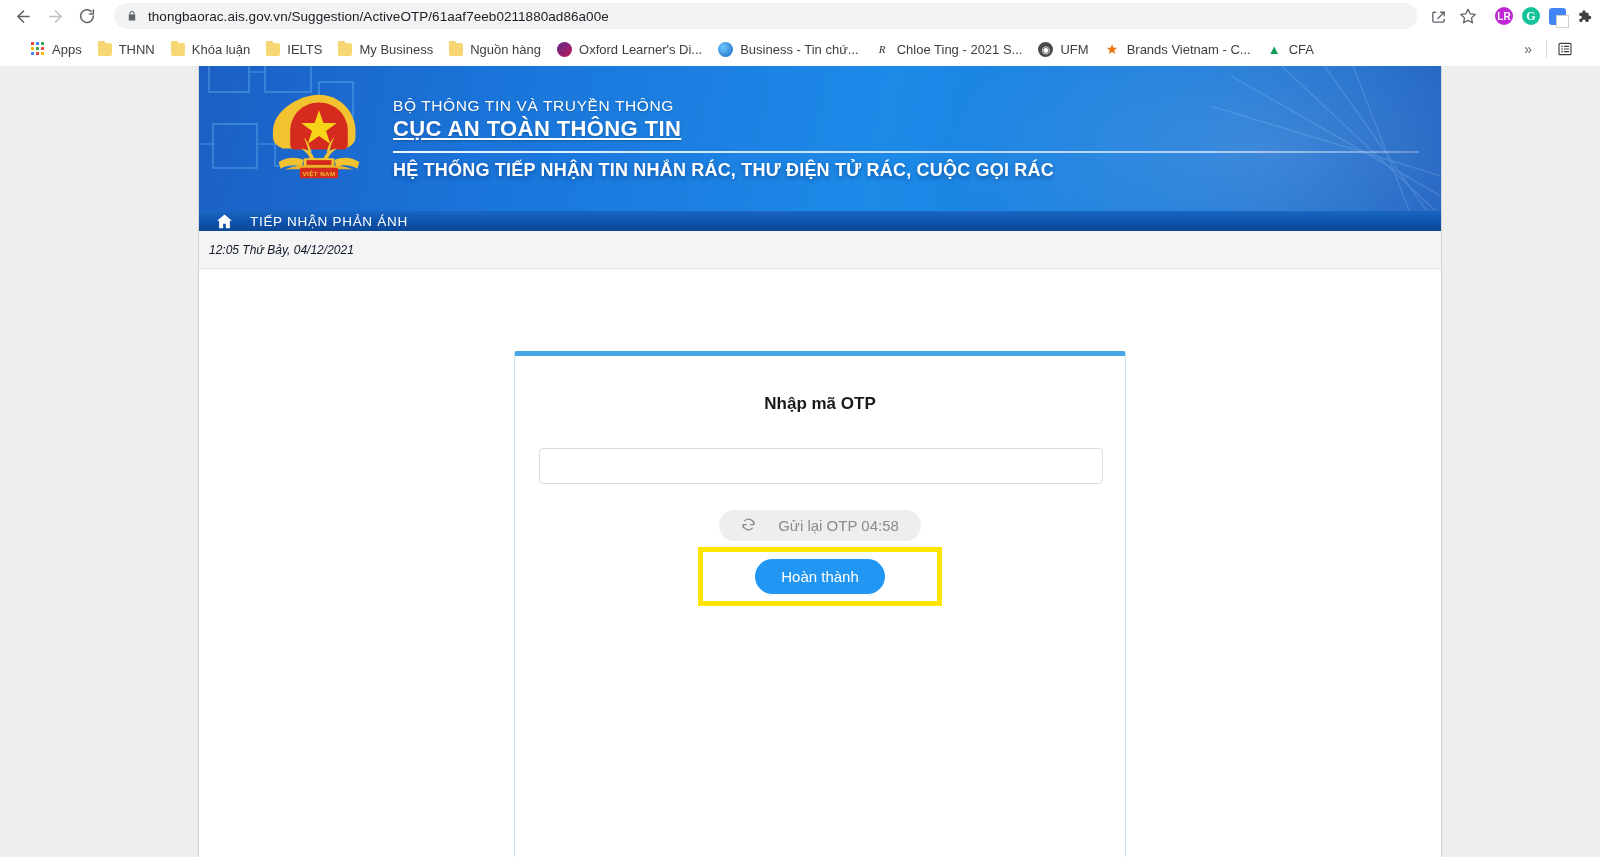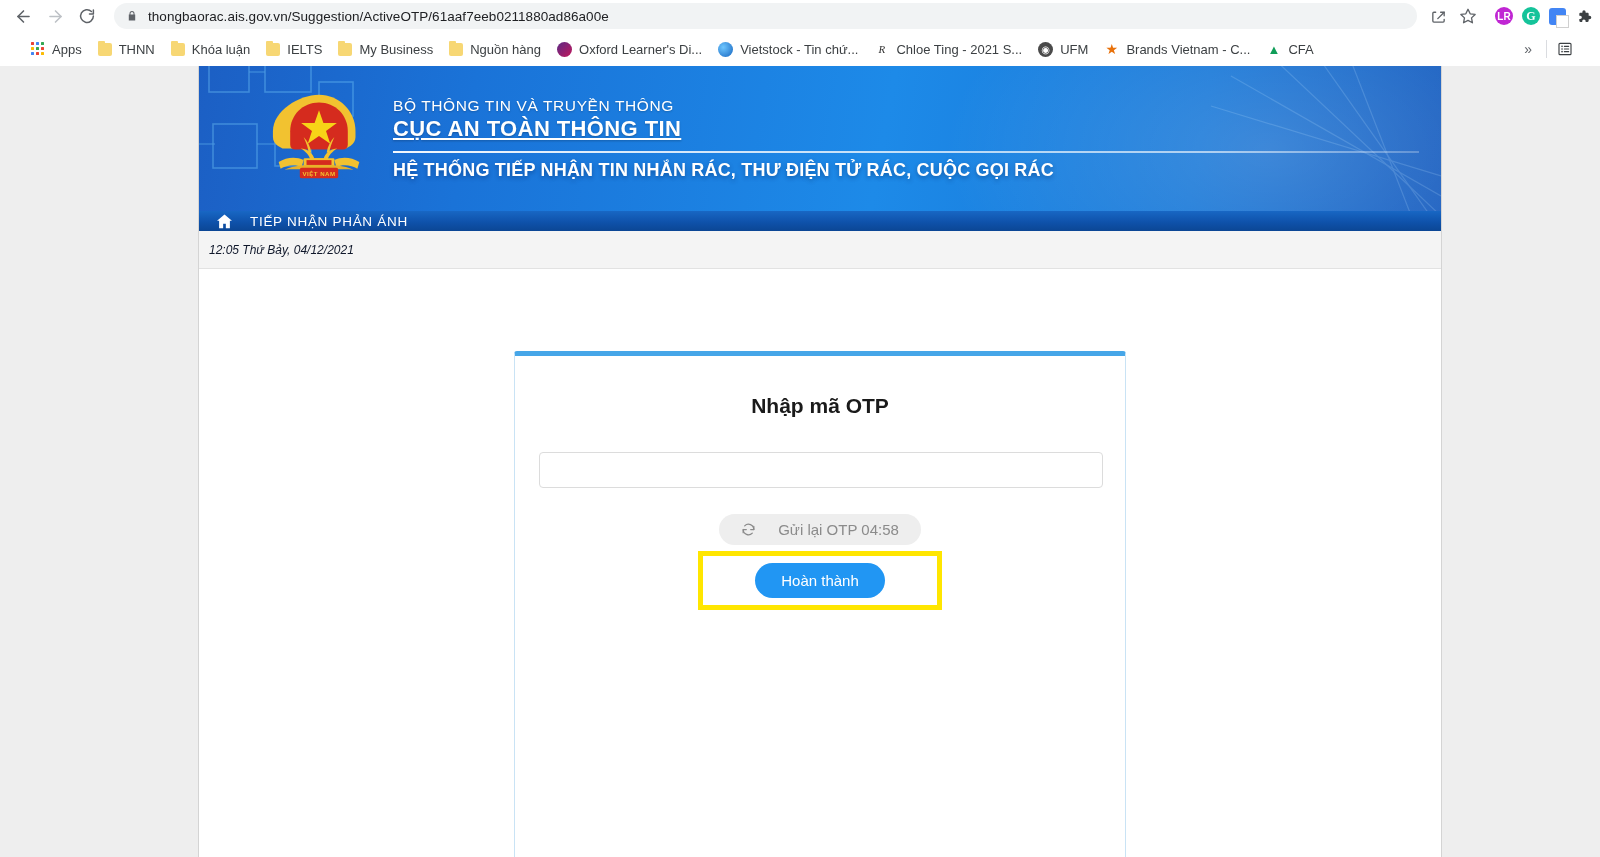--- a/index.html
+++ b/index.html
@@ -250,42 +250,42 @@
   .otp-card {
     width: 612px;
     background: #ffffff;
     border: 1px solid #c9e3f5;
     border-top: 5px solid #46a6e8;
     border-radius: 3px;
     padding: 38px 24px 44px 24px;
     text-align: center;
   }
   .otp-title {
-    font-size: 21px;
+    font-size: 17px;
     font-weight: bold;
     color: #1a1a1a;
     margin-bottom: 34px;
   }
   .otp-input {
     display: block;
     width: 564px;
     height: 36px;
     margin: 0 auto 26px auto;
     border: 1px solid #dcdcdc;
     border-radius: 4px;
     background: #ffffff;
     padding: 0 12px;
     font-size: 14px;
     font-family: "Liberation Sans", sans-serif;
     color: #333;
     outline: none;
   }
   .resend-btn {
     display: inline-flex;
-    align-items: center;
+    align-items: flex-start;
     gap: 22px;
     background: #eeeeee;
     color: #8b8b8b;
     border: none;
     border-radius: 16px;
     padding: 7px 22px;
     font-size: 15px;
     font-family: "Liberation Sans", sans-serif;
     cursor: default;
   }
@@ -404,21 +404,21 @@
     <div class="bm">
       <span class="folder"></span>
       <span class="bm-label">Nguồn hàng</span>
     </div>
     <div class="bm">
       <span class="fav fav-oxford"></span>
       <span class="bm-label">Oxford Learner's Di...</span>
     </div>
     <div class="bm">
       <span class="fav fav-vietstock"></span>
-      <span class="bm-label">Vietstock - Tin chứ...</span>
+      <span class="bm-label">Business - Tin chứ...</span>
     </div>
     <div class="bm">
       <span class="fav fav-chloe">R</span>
       <span class="bm-label">Chloe Ting - 2021 S...</span>
     </div>
     <div class="bm">
       <span class="fav fav-ufm">◉</span>
       <span class="bm-label">UFM</span>
     </div>
     <div class="bm">

